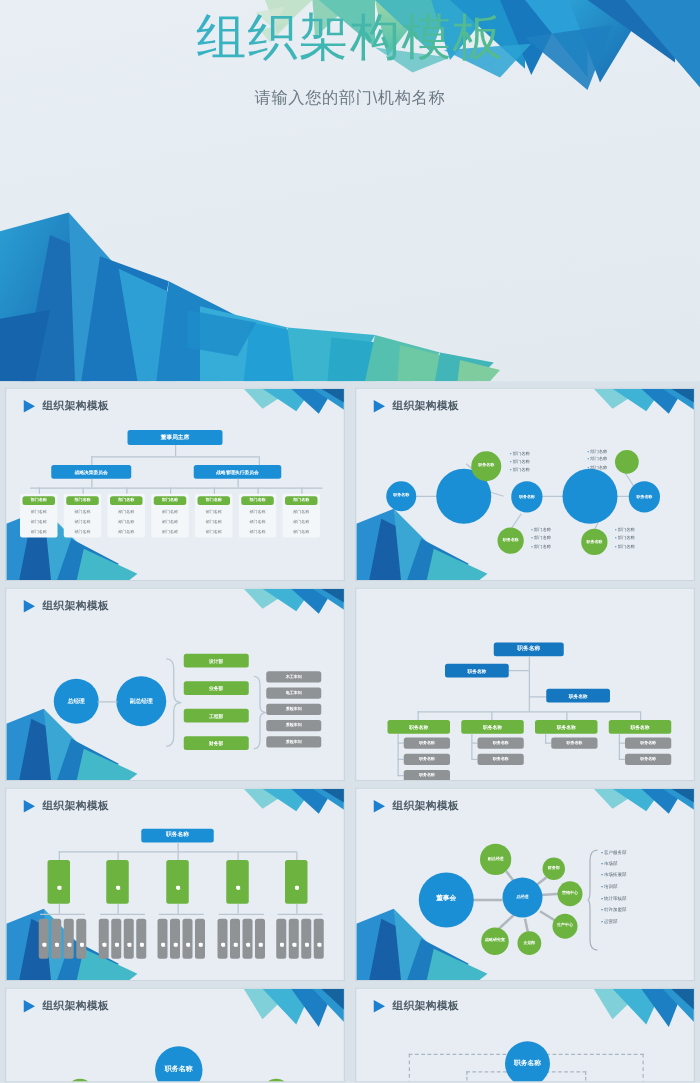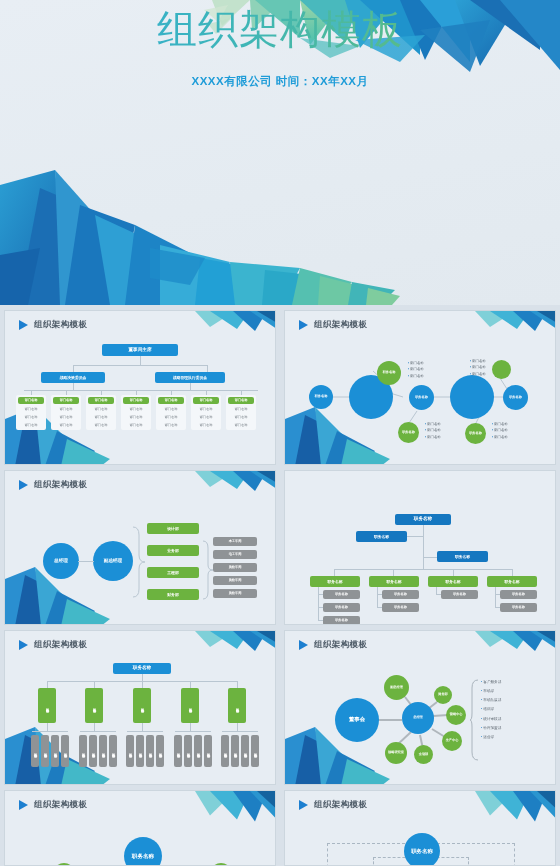--- a/index.html
+++ b/index.html
@@ -132,21 +132,21 @@
       <polygon points="300,268 352,282 330,305 292,305" fill="#55c0b0"></polygon>
       <polygon points="320,276 368,288 350,305 318,305" fill="#6dc8a4"></polygon>
       <polygon points="352,282 395,290 380,305 348,305" fill="#41b5b8"></polygon>
       <polygon points="368,288 400,296 392,305 366,305" fill="#7fcc9e"></polygon>
       <polygon points="0,255 40,248 28,305 0,305" fill="#1664ab"></polygon>
       <polygon points="150,248 205,258 190,285 150,278" fill="#1e8cc9" opacity=".8"></polygon>
     </svg>
 
     <div class="cover-text">
       <div class="main-title">组织架构模板</div>
-      <div class="company">XXXX有限公司   时间：XX年XX月</div>
+      <div class="subtitle">请输入您的部门\机构名称</div>
     </div>
   </div>
 
   <div class="grid">
 
     <div class="slide s-col0 s-row0">
       <svg class="slide-deco" viewBox="0 0 272 155" preserveAspectRatio="none">
         <polygon points="190,0 230,0 205,16" fill="#7fd0d8"></polygon>
         <polygon points="205,0 245,0 232,18" fill="#3fb3d6"></polygon>
         <polygon points="228,0 262,0 250,20" fill="#1d7fc3"></polygon>

